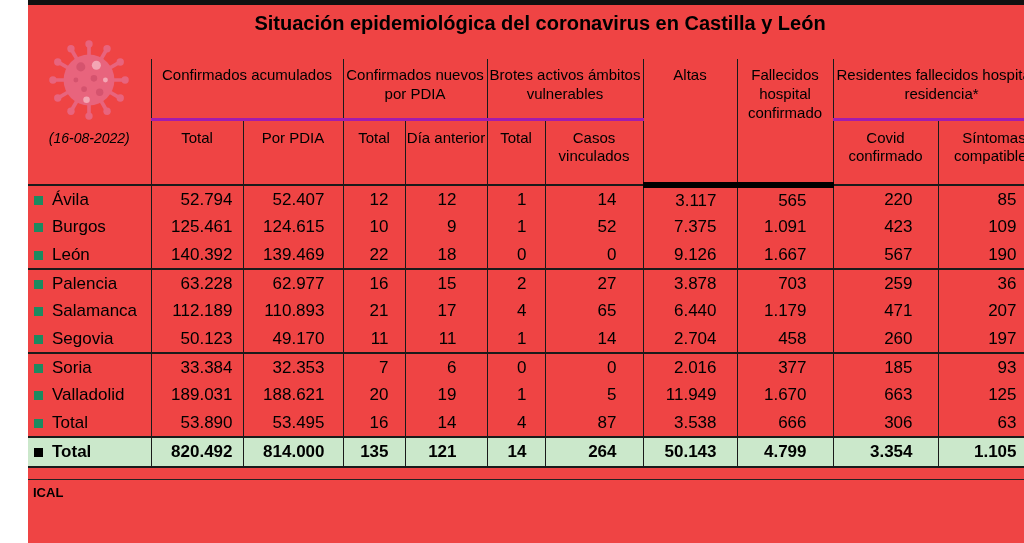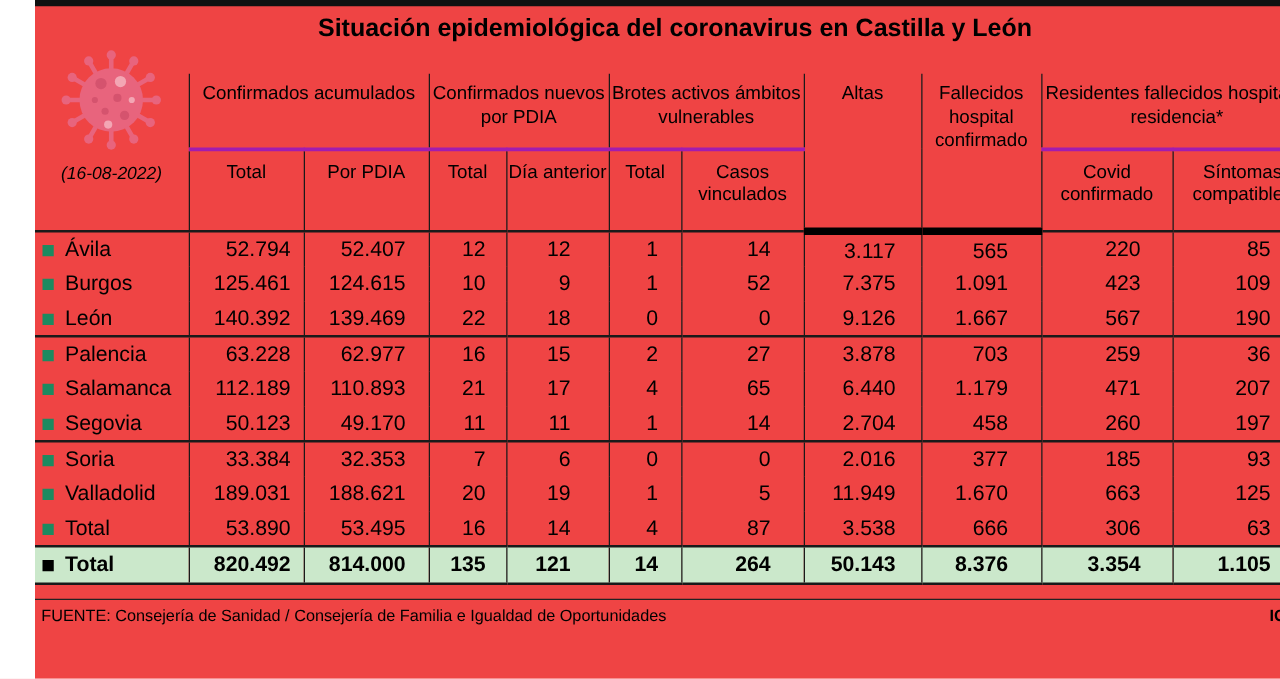--- a/index.html
+++ b/index.html
@@ -258,25 +258,24 @@
       </tr>
       <tr class="total">
         <td class="prov"><span class="bullet"></span><span>Total</span></td>
         <td class="c1">820.492</td>
         <td class="c2">814.000</td>
         <td class="c3">135</td>
         <td class="c4">121</td>
         <td class="c5">14</td>
         <td class="c6">264</td>
         <td class="c7">50.143</td>
-        <td class="c8">8.376</td>
+        <td class="c8">4.799</td>
         <td class="c9">3.354</td>
         <td class="c10">1.105</td>
       </tr>
     </tbody>
   </table>
 
   <div class="rule"></div>
   <div class="footer">
-    <span>FUENTE: Consejería de Sanidad / Consejería de Familia e Igualdad de Oportunidades</span>
     <span class="credit">ICAL</span>
   </div>
 </div>
 
 </body></html>

